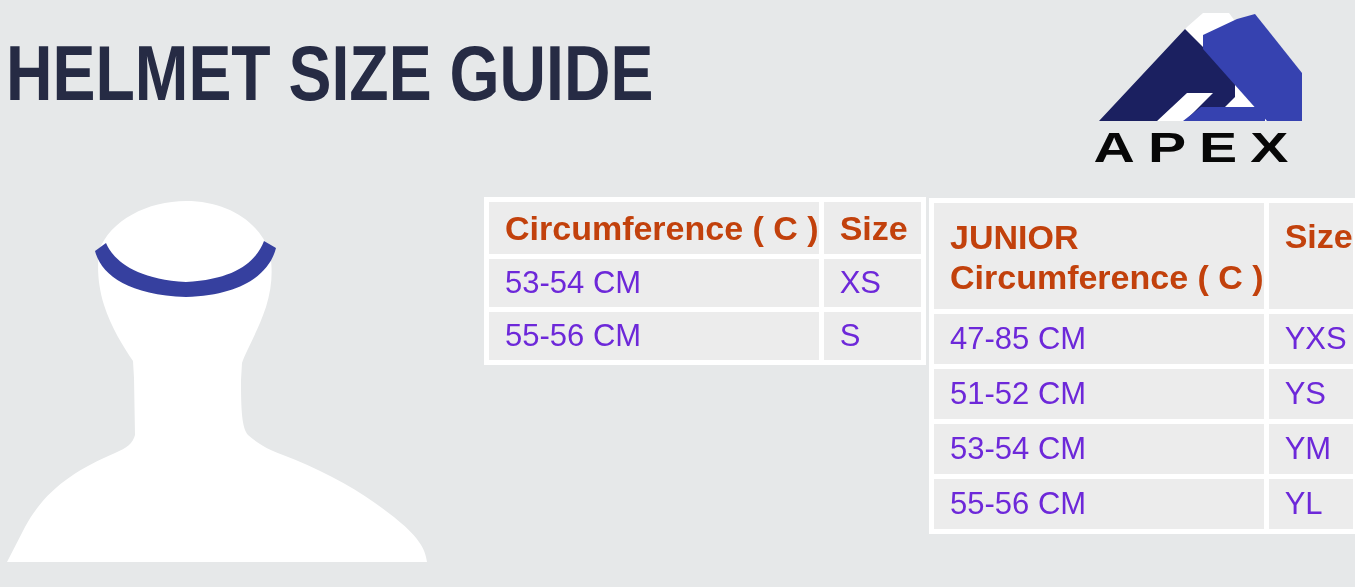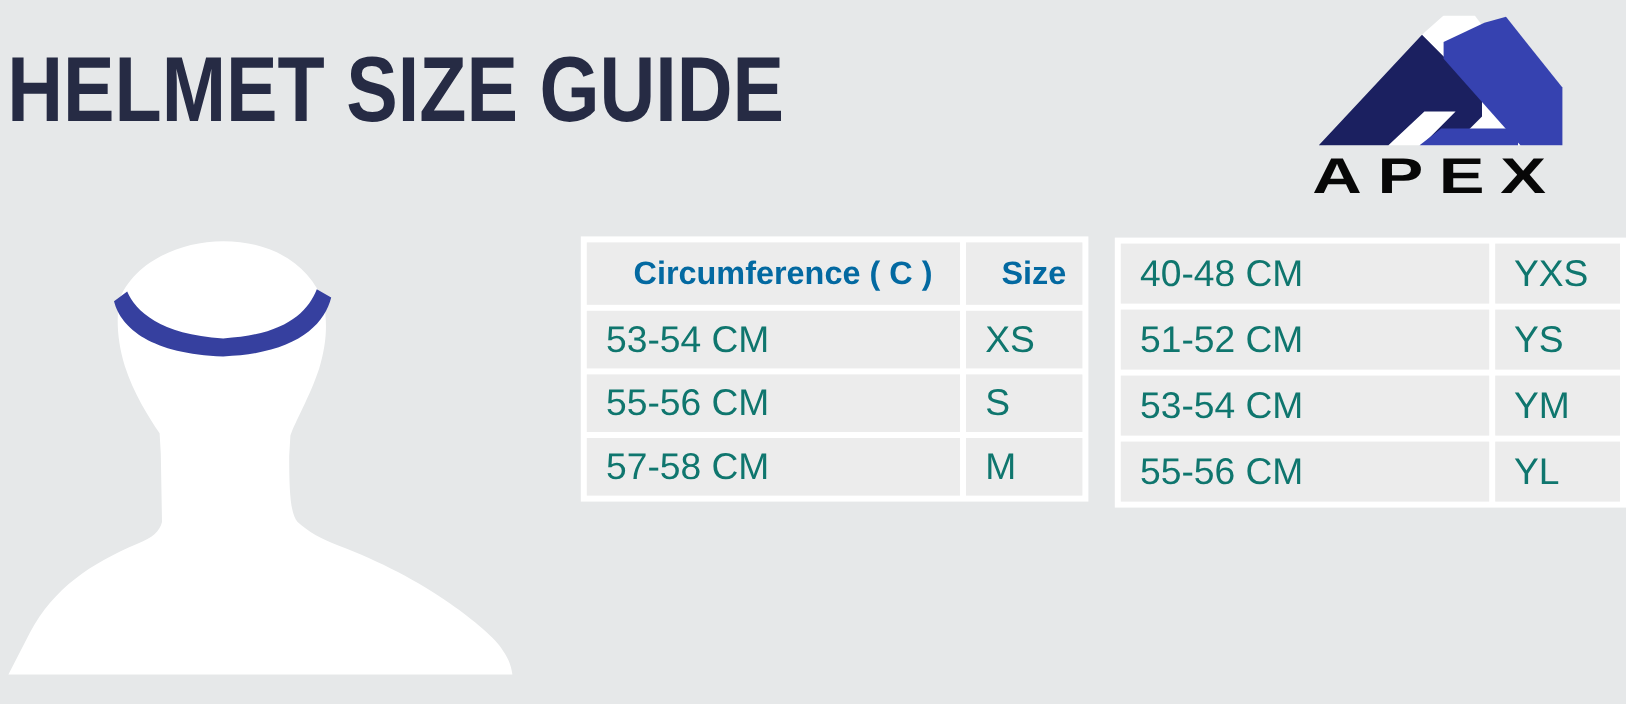--- a/index.html
+++ b/index.html
@@ -46,26 +46,25 @@
     border-spacing:5px;
     background:#ffffff;
   }
   th,td{
     background:#ececec;
     vertical-align:middle;
     text-align:left;
     white-space:nowrap;
   }
   th{
-    font-size:27px;font-weight:bold;color:#0369a1;
+    font-size:34px;font-weight:bold;color:#c2410c;
     padding:0 0 0 16px;
-    text-align:center;
   }
   td{
-    font-size:31px;font-weight:normal;color:#0f766e;
+    font-size:31px;font-weight:normal;color:#6d28d9;
     padding:0 0 0 16px;
   }
   th.size-col, td.size-col{}
 
   .adult-table{left:484px;top:197px;}
   .adult-table th{height:52px;}
   .adult-table td{height:48px;}
   .adult-table .c1{width:295px;}
   .adult-table .c2{width:81px;}
 
@@ -131,31 +130,34 @@
       <th class="c2 size-col">Size</th>
     </tr>
     <tr>
       <td class="c1">53-54 CM</td>
       <td class="c2 size-col">XS</td>
     </tr>
     <tr>
       <td class="c1">55-56 CM</td>
       <td class="c2 size-col">S</td>
     </tr>
-    <tr>
-      <td class="c1">57-58 CM</td>
-      <td class="c2 size-col">M</td>
-    </tr>
   </tbody>
     </table>
 
   <table class="junior-table">
     <tbody>
+        <tr>
+      <th class="c1">
+        <span class="hline">JUNIOR</span>
+        <span class="hline">Circumference ( C )</span>
+      </th>
+      <th class="c2 size-col">Size</th>
+    </tr>
     <tr>
-      <td class="c1">40-48 CM</td>
+      <td class="c1">47-85 CM</td>
       <td class="c2 size-col">YXS</td>
     </tr>
     <tr>
       <td class="c1">51-52 CM</td>
       <td class="c2 size-col">YS</td>
     </tr>
     <tr>
       <td class="c1">53-54 CM</td>
       <td class="c2 size-col">YM</td>
     </tr>

